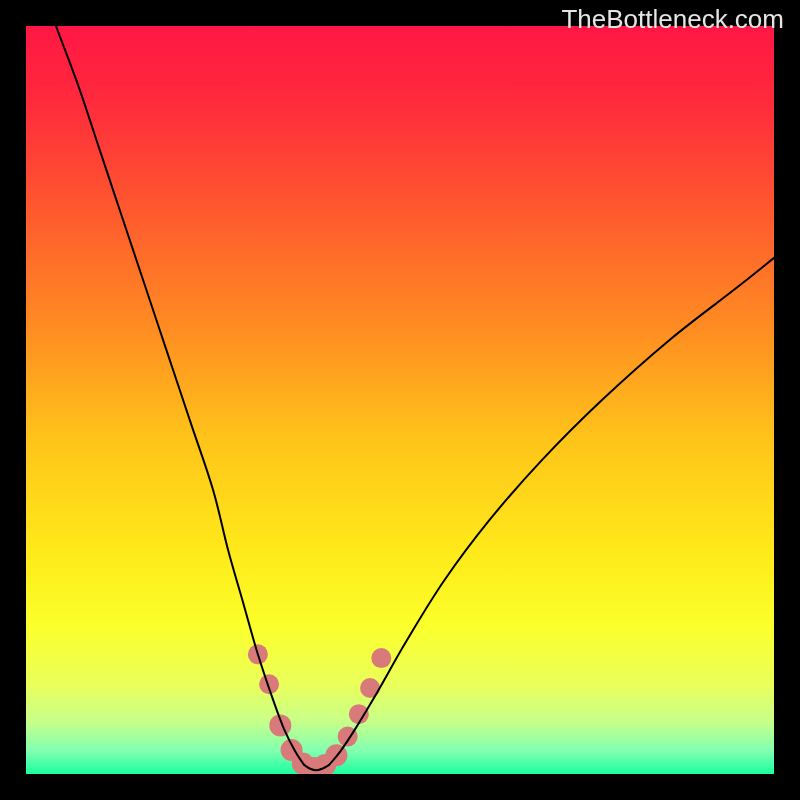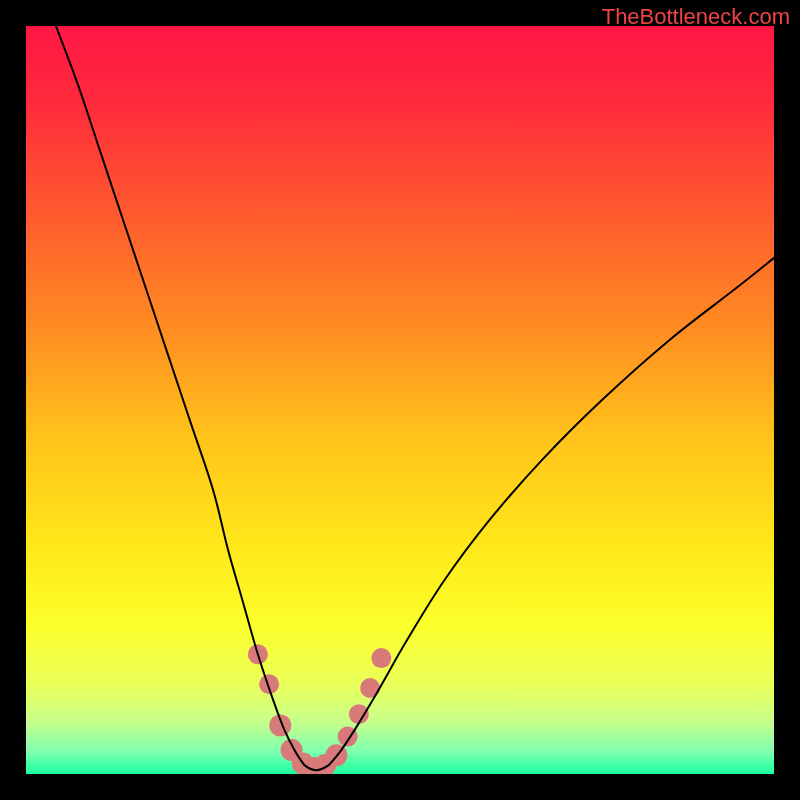--- a/index.html
+++ b/index.html
@@ -23,23 +23,23 @@
   .plot {
     position: absolute;
     top: 26px;
     left: 26px;
     width: 748px;
     height: 748px;
   }
   .watermark {
     position: absolute;
     top: 4px;
-    right: 10px;
-    color: #ef4444;
-    font-size: 22px;
+    right: 16px;
+    color: #e5e5e5;
+    font-size: 26px;
     font-weight: 500;
     z-index: 10;
   }
   svg { display: block; }
 </style>
 </head>
 <body>
 
 <div class="frame"></div>
 

